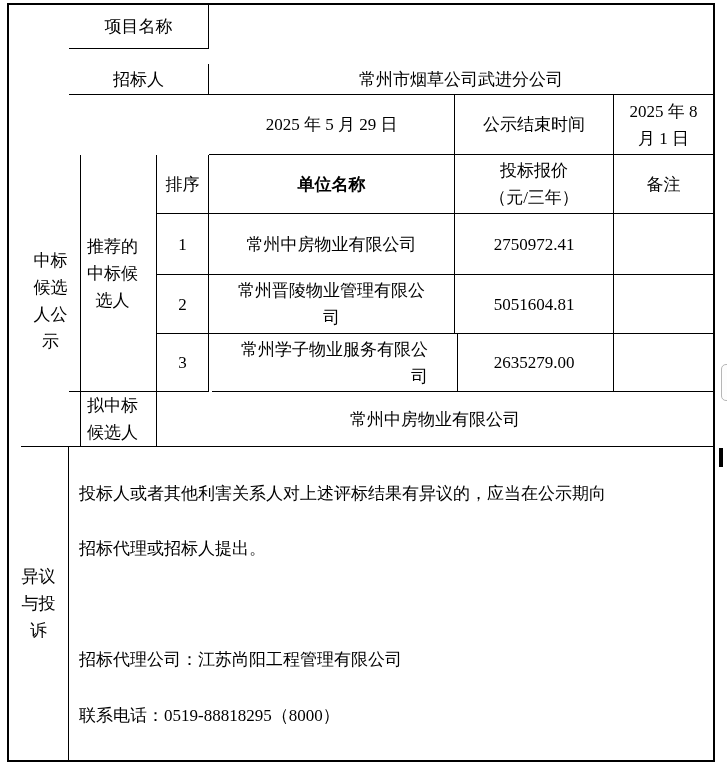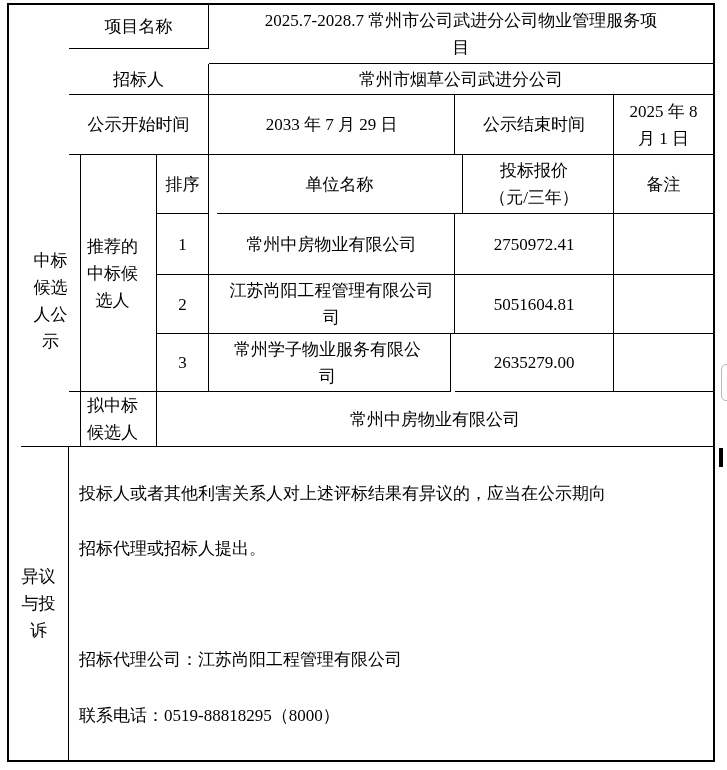--- a/index.html
+++ b/index.html
@@ -35,57 +35,54 @@
     position:absolute;left:719px;top:448px;width:4px;height:19px;background:#000;
   }
 </style>
 </head>
 <body>
 
 <div class="page">
   <div class="doc-table">
 
     <div class="cell" style="left:60px;top:0;width:140px;height:44px;">项目名称</div>
-    <div class="cell no-br" style="left:200px;top:0;right:0;height:59px;">2025.7-2028.7 常州市公司武进分公司物业管理服务项
-目</div>
     <div class="cell" style="left:60px;top:59px;width:140px;height:31px;">招标人</div>
     <div class="cell no-br" style="left:200px;top:59px;right:0;height:31px;">常州市烟草公司武进分公司</div>
-    <div class="cell" style="left:60px;top:90px;width:140px;height:60px;">公示开始时间</div>
-    <div class="cell" style="left:200px;top:90px;width:246px;height:60px;">2033 年 7 月 29 日</div>
+    <div class="cell" style="left:200px;top:90px;width:246px;height:60px;">2025 年 5 月 29 日</div>
     <div class="cell" style="left:446px;top:90px;width:159px;height:60px;">公示结束时间</div>
     <div class="cell no-br" style="left:605px;top:90px;right:0;height:60px;">2025 年 8
 月 1 日</div>
 
     <div class="cell" style="left:0;top:150px;width:60px;height:292px;margin-left:12px;">中标
 候选
 人公
 示</div>
     <div class="cell" style="left:60px;top:150px;width:88px;height:237px;">推荐的
 中标候
 选人</div>
 
     <div class="cell" style="left:148px;top:150px;width:52px;height:59px;">排序</div>
-    <div class="cell" style="left:208px;top:150px;width:246px;height:59px;">单位名称</div>
+    <div class="cell" style="left:200px;top:150px;width:246px;height:59px;font-weight:bold;">单位名称</div>
     <div class="cell" style="left:446px;top:150px;width:159px;height:59px;">投标报价
 （元/三年）</div>
     <div class="cell no-br" style="left:605px;top:150px;right:0;height:59px;">备注</div>
 
     <div class="cell" style="left:148px;top:209px;width:52px;height:61px;">1</div>
     <div class="cell" style="left:200px;top:209px;width:246px;height:61px;">常州中房物业有限公司</div>
     <div class="cell" style="left:446px;top:209px;width:159px;height:61px;">2750972.41</div>
     <div class="cell no-br" style="left:605px;top:209px;right:0;height:61px;"></div>
 
     <div class="cell" style="left:148px;top:270px;width:52px;height:59px;">2</div>
-    <div class="cell" style="left:200px;top:270px;width:246px;height:59px;">江苏尚阳工程管理有限公司
+    <div class="cell" style="left:200px;top:270px;width:246px;height:59px;">常州晋陵物业管理有限公
 司</div>
     <div class="cell" style="left:446px;top:270px;width:159px;height:59px;">5051604.81</div>
     <div class="cell no-br" style="left:605px;top:270px;right:0;height:59px;"></div>
 
     <div class="cell" style="left:148px;top:329px;width:52px;height:58px;">3</div>
-    <div class="cell" style="left:196px;top:329px;width:246px;height:58px;">常州学子物业服务有限公
+    <div class="cell" style="left:203px;top:329px;width:246px;height:58px;text-align:right;">常州学子物业服务有限公
 司</div>
     <div class="cell" style="left:446px;top:329px;width:159px;height:58px;">2635279.00</div>
     <div class="cell no-br" style="left:605px;top:329px;right:0;height:58px;"></div>
 
     <div class="cell" style="left:60px;top:387px;width:88px;height:55px;">拟中标
 候选人</div>
     <div class="cell no-br" style="left:148px;top:387px;right:0;height:55px;">常州中房物业有限公司</div>
 
     <div class="cell no-bb" style="left:0;top:442px;width:60px;bottom:0;">异议
 与投

